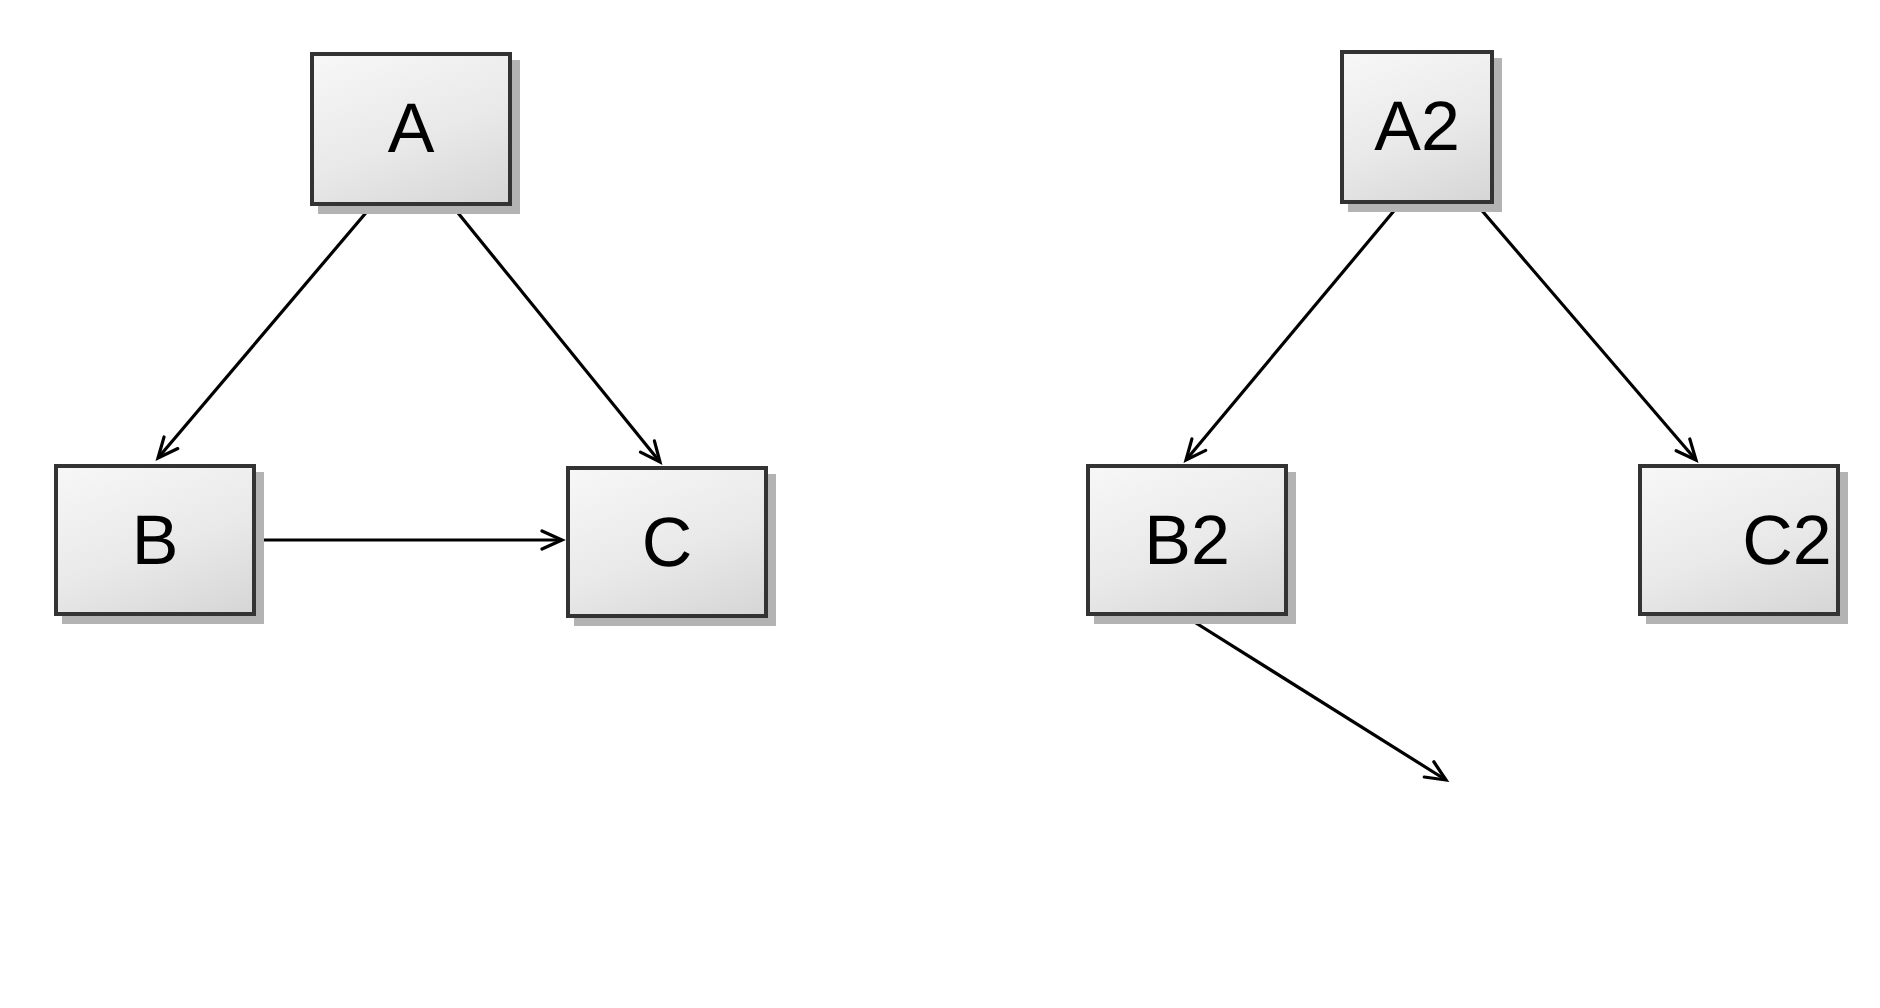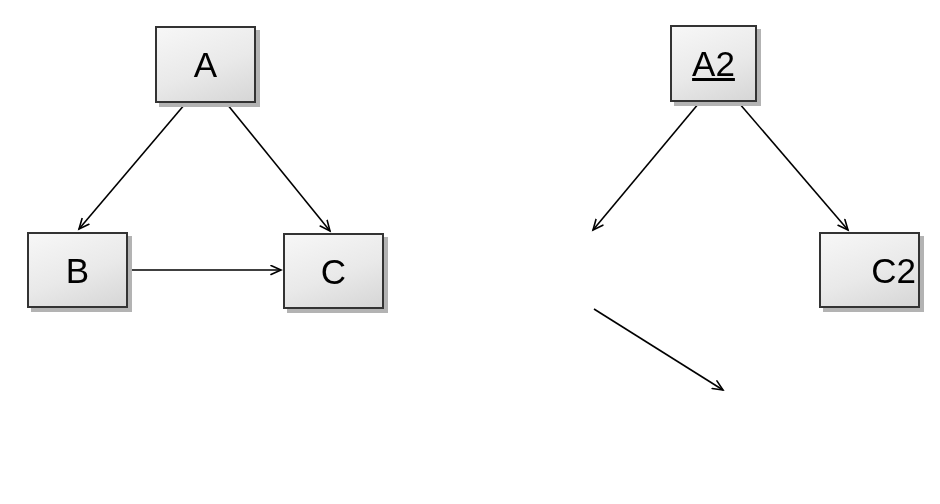--- a/index.html
+++ b/index.html
@@ -45,21 +45,21 @@
     font-size: 35px;
     line-height: 1;
     color: #000000;
     user-select: none;
   }
   
   .node-A  { left: 155px; top: 26px;  width: 101px; height: 77px; }
   .node-B  { left: 27px;  top: 232px; width: 101px; height: 76px; }
   .node-C  { left: 283px; top: 233px; width: 101px; height: 76px; }
   
-  .node-A2 { left: 670px; top: 25px;  width: 87px; height: 77px; text-decoration: underline; }
+  .node-A2 { left: 670px; top: 25px;  width: 77px; height: 77px; }
   .node-B2 { left: 543px; top: 232px; width: 101px; height: 76px; }
   .node-C2 { left: 819px; top: 232px; width: 101px; height: 76px; padding-left: 48px; }
   .node-C3 { left: 677px; top: 392px; width: 102px; height: 75px; }
 </style>
 </head>
 <body>
 
 <div class="canvas">
 
   <svg class="edges-layer" width="940" height="504" viewBox="0 0 940 504" xmlns="http://www.w3.org/2000/svg">
@@ -96,17 +96,20 @@
   <div class="node node-B">
     <span class="node-label">B</span>
   </div>
   <div class="node node-C">
     <span class="node-label">C</span>
   </div>
 
   <div class="node node-A2">
     <span class="node-label">A2</span>
   </div>
+  <div class="node node-B2">
+    <span class="node-label">B2</span>
+  </div>
   <div class="node node-C2">
     <span class="node-label">C2</span>
   </div>
 
 </div>
 
 </body></html>

